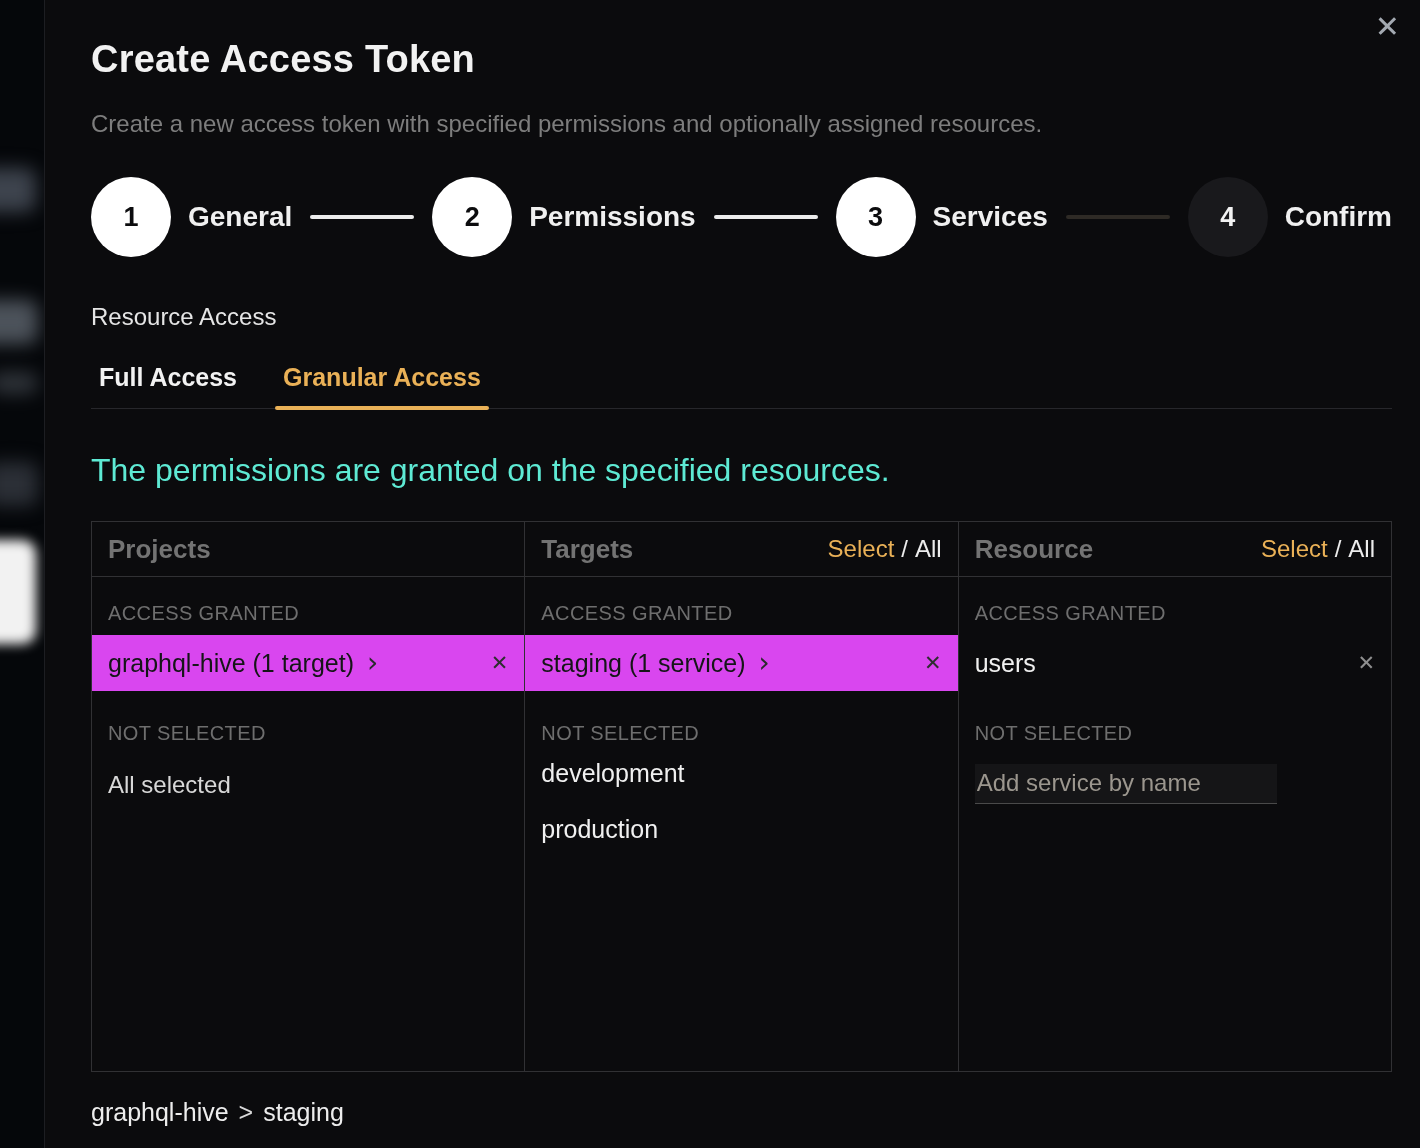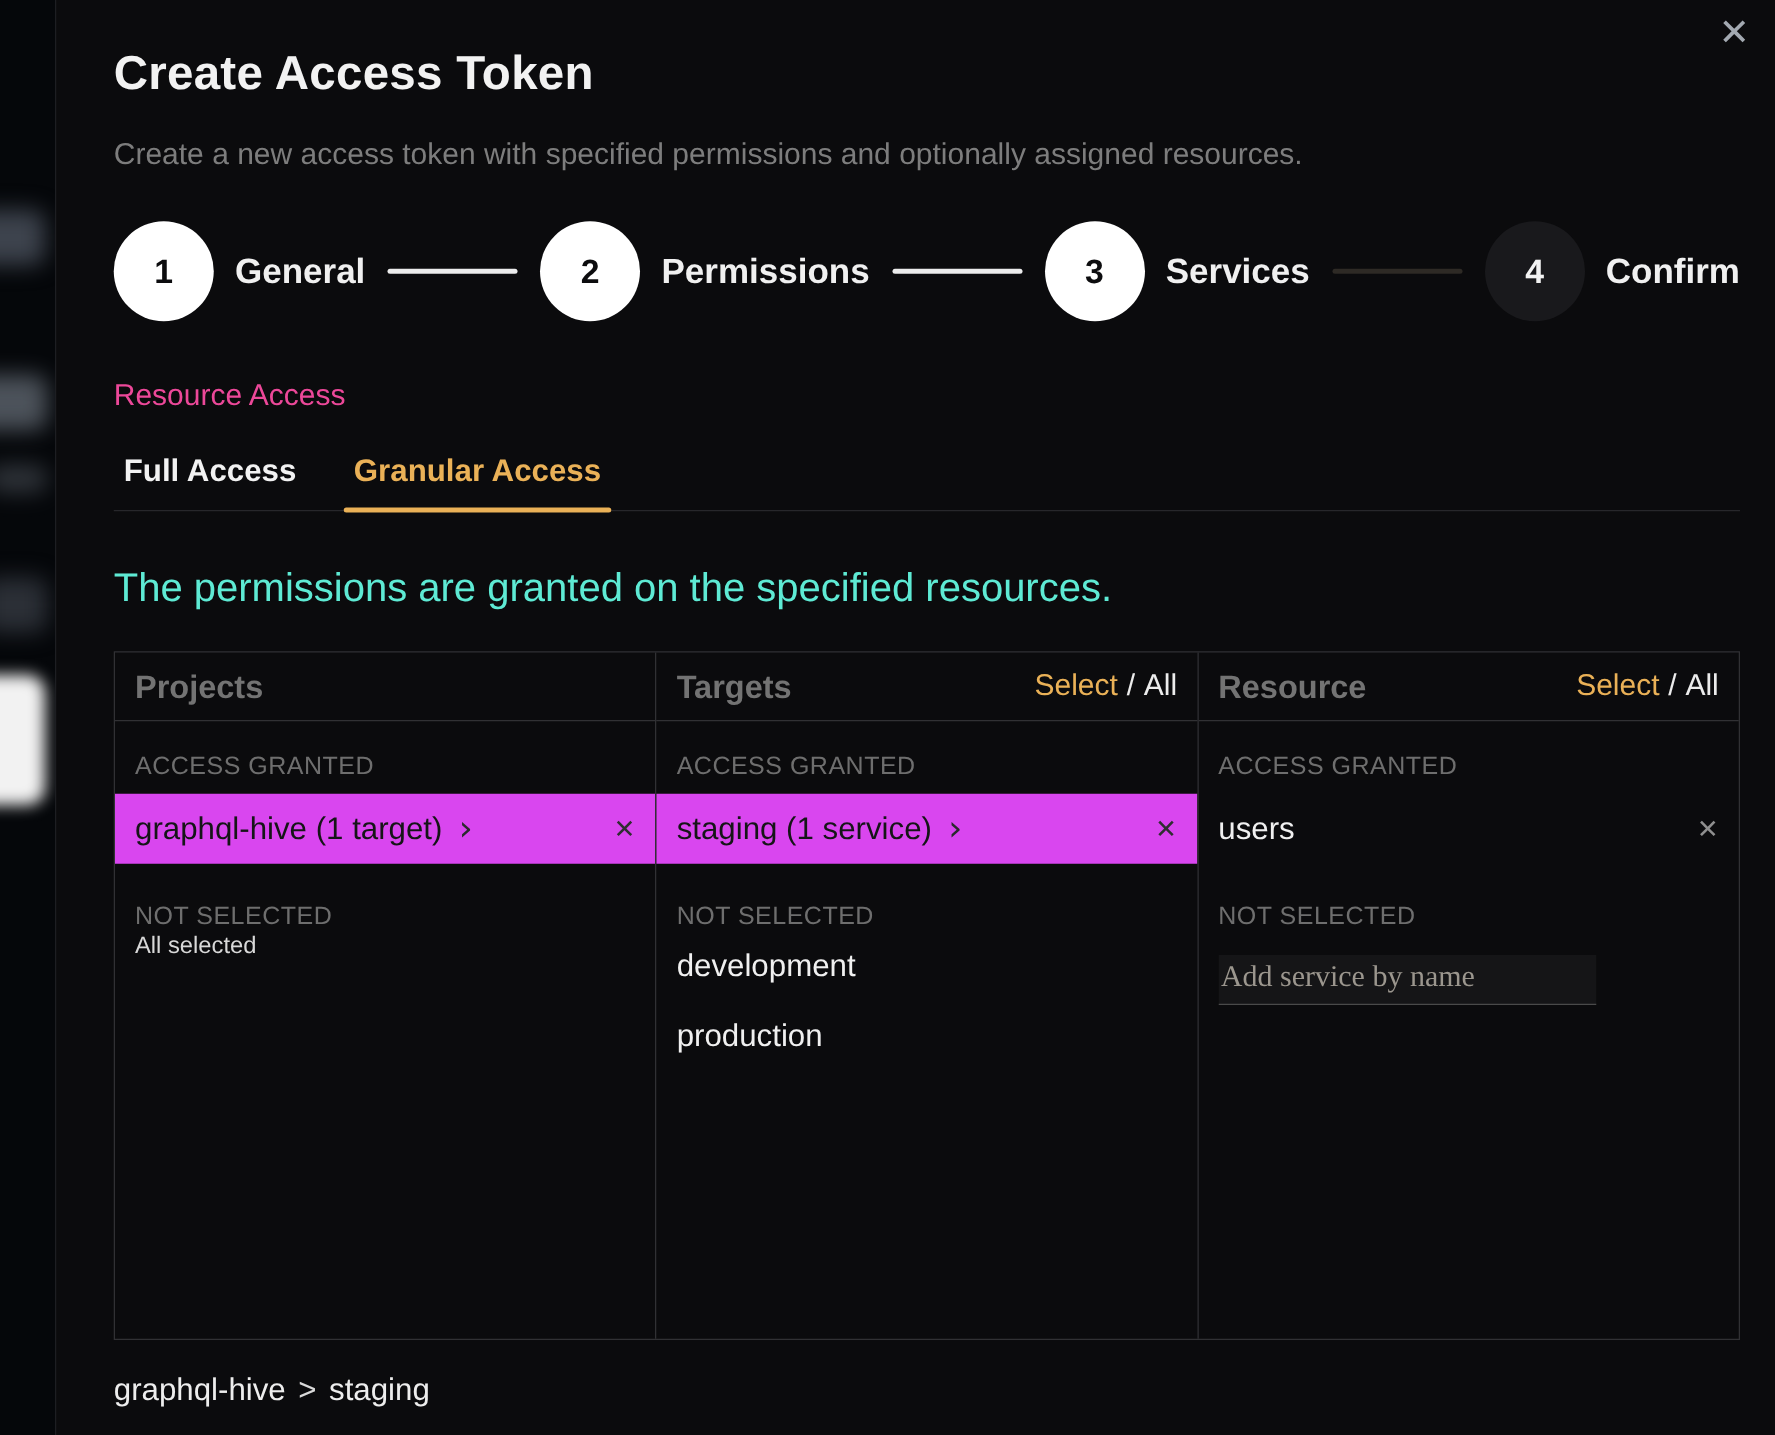--- a/index.html
+++ b/index.html
@@ -34,21 +34,21 @@
   .step { display:flex; align-items:center; gap:17px; cursor:pointer; }
   .step-circle { width:80px; height:80px; border-radius:50%; background:#ffffff;
     color:#0c0c0e; font-size:27px; font-weight:700;
     display:flex; align-items:center; justify-content:center; flex:none; }
   .step.inactive .step-circle { background:#19191c; color:#f2f2f2; font-weight:600; }
   .step-label { font-size:28px; font-weight:600; color:#f0f0f0; white-space:nowrap; }
   .connector { flex:1; height:4px; background:#ececec; border-radius:2px; margin:0 18px; }
   .connector.dim { background:#2e2a25; }
 
   
-  .section-heading { margin-top:46px; font-size:24px; font-weight:500; color:#ec4899; }
+  .section-heading { margin-top:46px; font-size:24px; font-weight:500; color:#e5e5e5; }
 
   .tabs { margin-top:32px; display:flex; gap:30px; border-bottom:1px solid #27272b; }
   .tab { position:relative; padding:0 8px 16px; font-size:25px; font-weight:600;
     color:#f2f2f2; cursor:pointer; }
   .tab.active { color:#eab157; }
   .tab.active::after { content:""; position:absolute; left:0; right:0; bottom:-2px;
     height:4px; background:#eab157; border-radius:2px; }
 
   .note { margin-top:46px; font-size:32px; line-height:30px; color:#5eead4; }
 
@@ -76,26 +76,26 @@
   .row .chev { margin-left:13px; font-size:28px; line-height:1; color:#2a2a2c;
     font-family:"DejaVu Sans",sans-serif; }
   .row .remove { margin-left:auto; font-size:21px; line-height:1; cursor:pointer;
     font-family:"DejaVu Sans",sans-serif; }
   .row.highlight .remove { color:#2e2e30; }
   .row.dark-row { color:#f0f0f0;align-items:center; }
   .row.dark-row .remove { color:#8f8f8f; }
   .option-row { color:#f0f0f0; }
   .option-row:first-of-type { margin-top:10px; }
 
-  .plain-text { margin:0 16px 0; font-size:19px; color:#d8d8d8; line-height:24px; }
+  .plain-text { margin:28px 16px 0; font-size:24px; color:#d8d8d8; line-height:24px; }
 
   .service-input { display:block; margin:19px 0 0 16px; width:302px; height:40px;
     background:#151517; border:none; border-bottom:1px solid #4a4a4a;
     color:#737373; font-size:24px; padding:2px 8px 4px 2px;
-    font-family:Liberation Serif, serif; }
+    font-family:Liberation Sans, sans-serif; }
   .service-input::placeholder { color:#9b968e; opacity:1; }
 
   
   .breadcrumb { margin-top:26px; font-size:25px; color:#ededed; }
   .bc-sep { margin:0 10px; color:#d9d9d9; }
 </style>
 </head>
 <body>
 
 <div class="backdrop">

